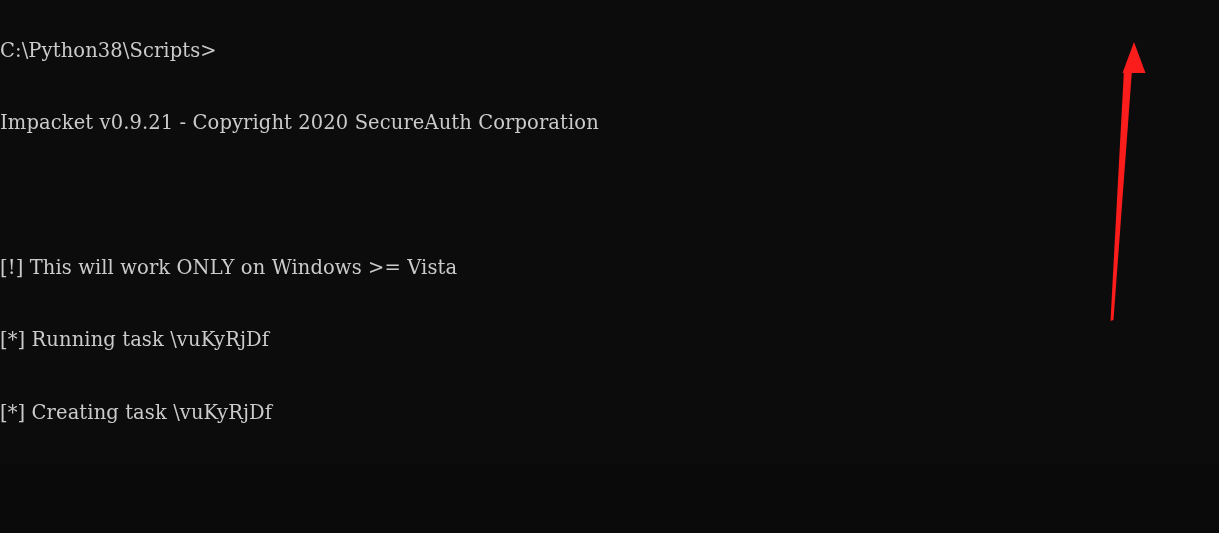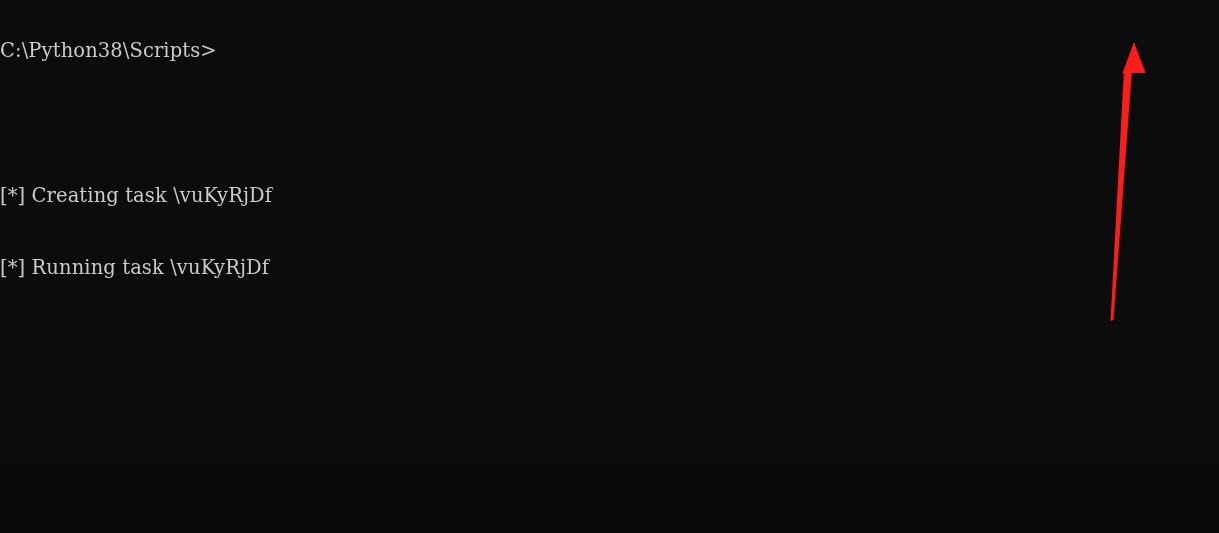--- a/index.html
+++ b/index.html
@@ -43,23 +43,25 @@
     pointer-events: none;
   }
 </style>
 </head>
 <body>
 
 <div id="screen">
 
   <div id="terminal">
     <div class="line">C:\Python38\Scripts&gt;</div>
+    <div class="line">Impacket v0.9.21 - Copyright 2020 SecureAuth Corporation</div>
     <div class="line blank"></div>
+    <div class="line">[!] This will work ONLY on Windows &gt;= Vista</div>
+    <div class="line">[*] Running task \vuKyRjDf</div>
     <div class="line">[*] Creating task \vuKyRjDf</div>
-    <div class="line">[*] Running task \vuKyRjDf</div>
     
     
     
     
     
     
     
     
     
     

